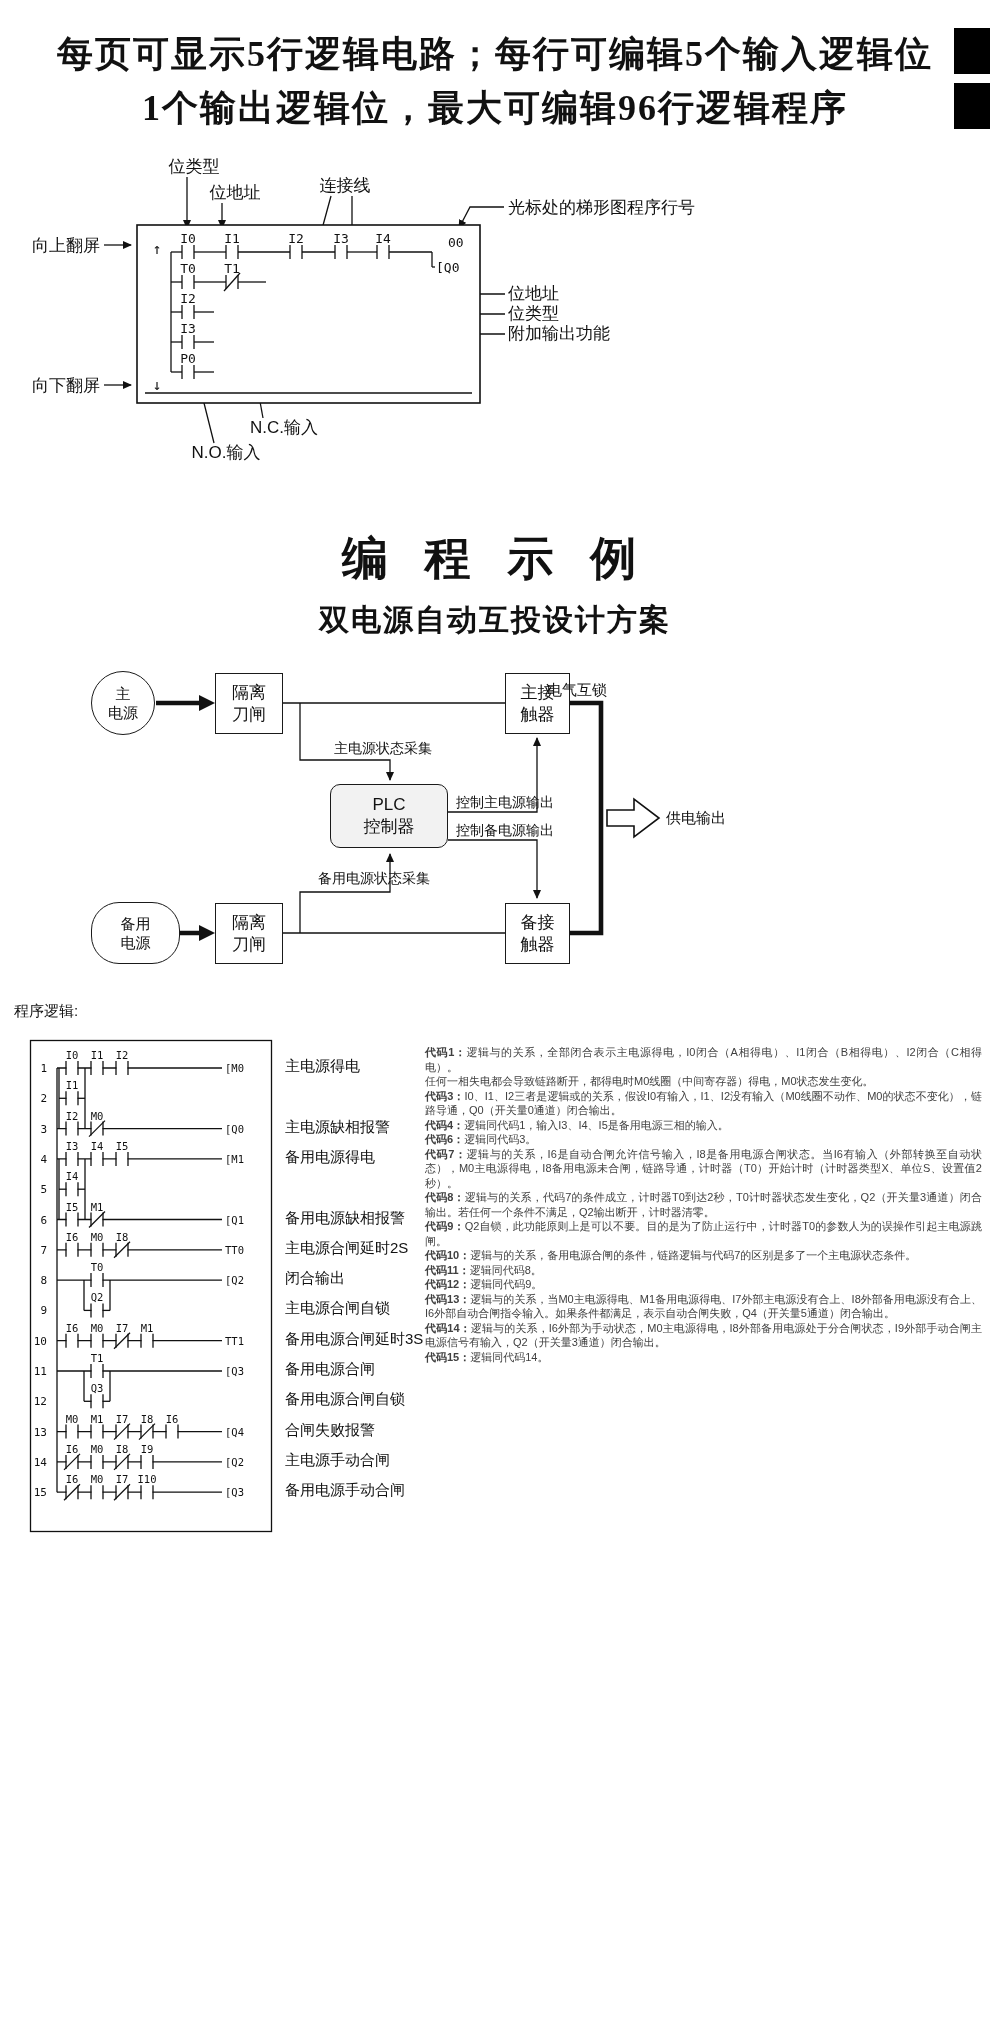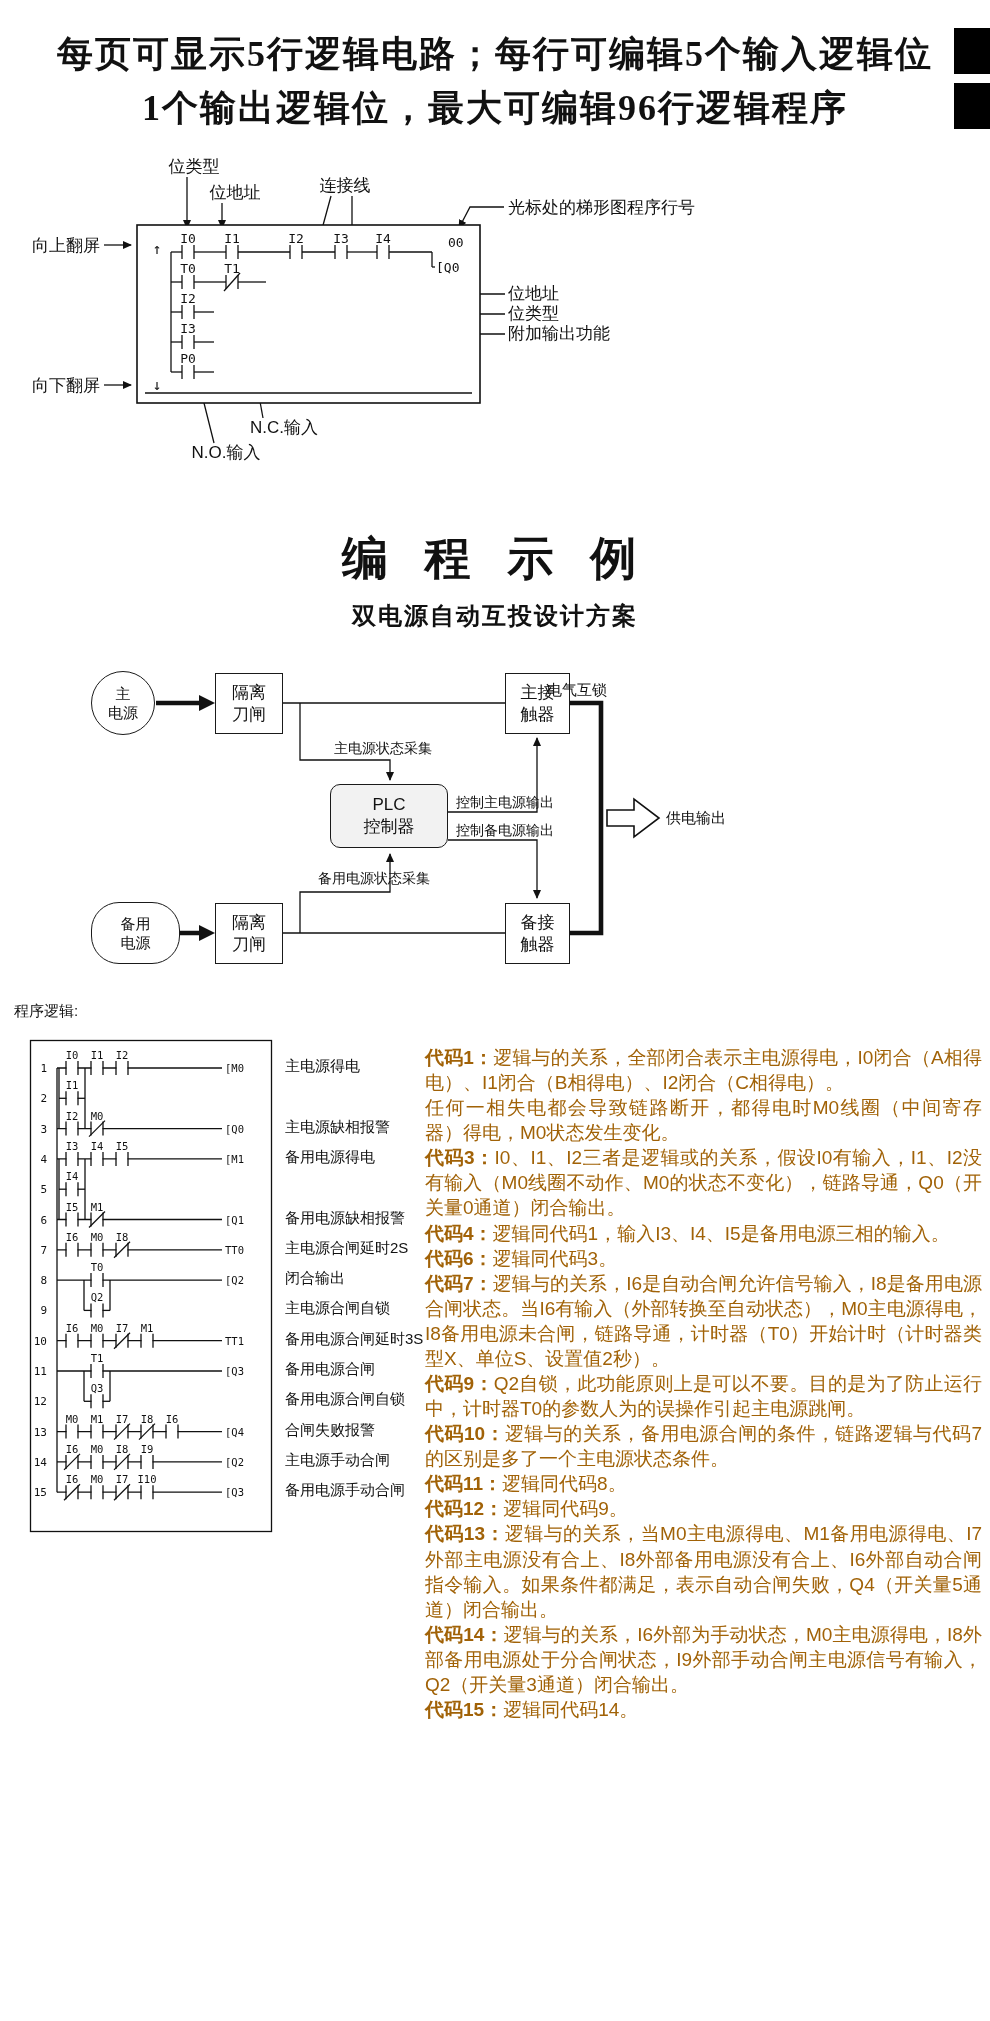--- a/index.html
+++ b/index.html
@@ -1,40 +1,40 @@
 <!DOCTYPE html>
 <html><head>
 <meta charset="utf-8">
 <style>
   html,body{margin:0;padding:0;background:#fff;}
   .page{position:relative;width:990px;height:2021px;background:#fff;overflow:hidden;
         font-family:"Liberation Sans",sans-serif;color:#111;}
   .hdr{position:absolute;left:0;right:0;text-align:center;font-size:36px;font-weight:bold;letter-spacing:2px;white-space:nowrap;font-family:Liberation Serif, serif;}
   .hblk{position:absolute;right:0;width:36px;height:46px;background:#000;}
   .title1{position:absolute;left:0;right:0;top:528px;text-align:center;font-size:46px;font-weight:bold;letter-spacing:12px;}
-  .title2{position:absolute;left:0;right:0;top:600px;text-align:center;font-size:24px;font-weight:bold;letter-spacing:2px;}
+  .title2{position:absolute;left:0;right:0;top:600px;text-align:center;font-size:30px;font-weight:bold;letter-spacing:2px;}
   .fig{position:absolute;left:0;width:990px;}
   svg .ln{stroke:#111;stroke-width:1.3;fill:none;}
   svg .thk{stroke:#111;stroke-width:4.6;fill:none;}
   svg .fillb{fill:#111;stroke:none;}
   svg .hollow{fill:#fff;stroke:#111;stroke-width:1.6;}
   svg text{fill:#111;}
   .scr{fill:#fff;stroke:#111;stroke-width:1.6;}
   .ann{font-size:17px;font-family:"Liberation Sans",sans-serif;}
   .mono{font-size:13px;font-family:"DejaVu Sans Mono",monospace;}
   .big{font-size:15px;}
   .rnum{font-size:11px;font-family:"DejaVu Sans Mono",monospace;}
   .clbl{font-size:10.5px;font-family:"DejaVu Sans Mono",monospace;}
   .bd{position:absolute;border:1.6px solid #1a1a1a;background:#fff;display:flex;align-items:center;justify-content:center;
       text-align:center;white-space:pre-line;font-size:17px;line-height:1.28;box-sizing:border-box;}
   .lbl{position:absolute;font-size:14px;white-space:nowrap;}
   .prog-head{position:absolute;font-size:15px;}
   #desc-col{position:absolute;left:285px;top:0;width:150px;height:1560px;}
   .rung-desc{position:absolute;left:0;font-size:15px;white-space:nowrap;color:#111;}
-  .notes{position:absolute;left:425px;top:1045px;width:557px;font-size:19px;line-height:1.32;color:#a16207;text-align:justify;}
+  .notes{position:absolute;left:425px;top:1045px;width:557px;font-size:11px;line-height:1.32;color:#404040;text-align:justify;}
   .notes p{margin:0;}
   .notes b{font-weight:bold;}
 </style>
 </head>
 <body>
 
 <div class="page">
 
   <div class="hdr" style="top:30px">每页可显示5行逻辑电路；每行可编辑5个输入逻辑位</div>
   <div class="hdr" style="top:84px">1个输出逻辑位，最大可编辑96行逻辑程序</div>
@@ -444,20 +444,21 @@
       <div class="rung-desc" style="top: 1481.2px; text-align: center;">备用电源手动合闸</div>
     </div>
 
   <div class="notes">
     <p><b>代码1：</b><span>逻辑与的关系，全部闭合表示主电源得电，I0闭合（A相得电）、I1闭合（B相得电）、I2闭合（C相得电）。</span></p>
     <p><b></b><span>任何一相失电都会导致链路断开，都得电时M0线圈（中间寄存器）得电，M0状态发生变化。</span></p>
     <p><b>代码3：</b><span>I0、I1、I2三者是逻辑或的关系，假设I0有输入，I1、I2没有输入（M0线圈不动作、M0的状态不变化），链路导通，Q0（开关量0通道）闭合输出。</span></p>
     <p><b>代码4：</b><span>逻辑同代码1，输入I3、I4、I5是备用电源三相的输入。</span></p>
     <p><b>代码6：</b><span>逻辑同代码3。</span></p>
     <p><b>代码7：</b><span>逻辑与的关系，I6是自动合闸允许信号输入，I8是备用电源合闸状态。当I6有输入（外部转换至自动状态），M0主电源得电，I8备用电源未合闸，链路导通，计时器（T0）开始计时（计时器类型X、单位S、设置值2秒）。</span></p>
+    <p><b>代码8：</b><span>逻辑与的关系，代码7的条件成立，计时器T0到达2秒，T0计时器状态发生变化，Q2（开关量3通道）闭合输出。若任何一个条件不满足，Q2输出断开，计时器清零。</span></p>
     <p><b>代码9：</b><span>Q2自锁，此功能原则上是可以不要。目的是为了防止运行中，计时器T0的参数人为的误操作引起主电源跳闸。</span></p>
     <p><b>代码10：</b><span>逻辑与的关系，备用电源合闸的条件，链路逻辑与代码7的区别是多了一个主电源状态条件。</span></p>
     <p><b>代码11：</b><span>逻辑同代码8。</span></p>
     <p><b>代码12：</b><span>逻辑同代码9。</span></p>
     <p><b>代码13：</b><span>逻辑与的关系，当M0主电源得电、M1备用电源得电、I7外部主电源没有合上、I8外部备用电源没有合上、I6外部自动合闸指令输入。如果条件都满足，表示自动合闸失败，Q4（开关量5通道）闭合输出。</span></p>
     <p><b>代码14：</b><span>逻辑与的关系，I6外部为手动状态，M0主电源得电，I8外部备用电源处于分合闸状态，I9外部手动合闸主电源信号有输入，Q2（开关量3通道）闭合输出。</span></p>
     <p><b>代码15：</b><span>逻辑同代码14。</span></p>
   </div>
 
 </div>

